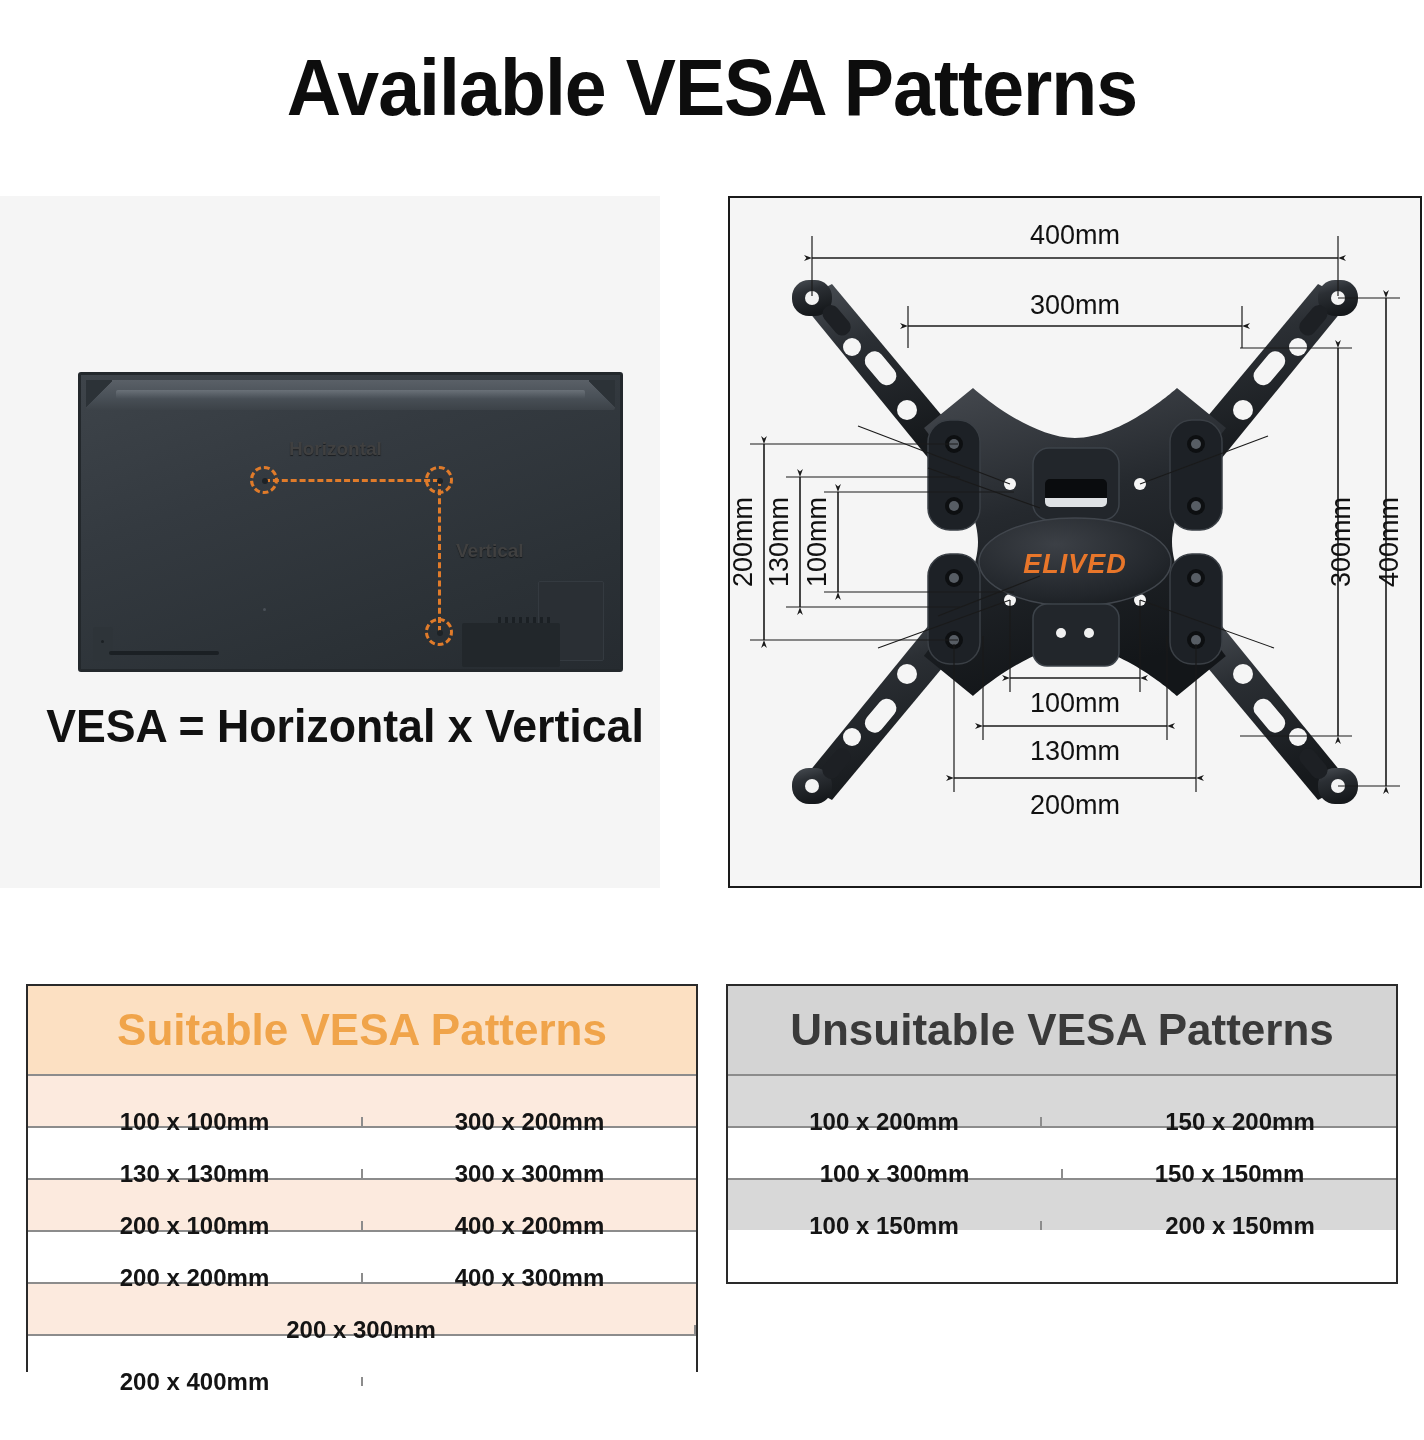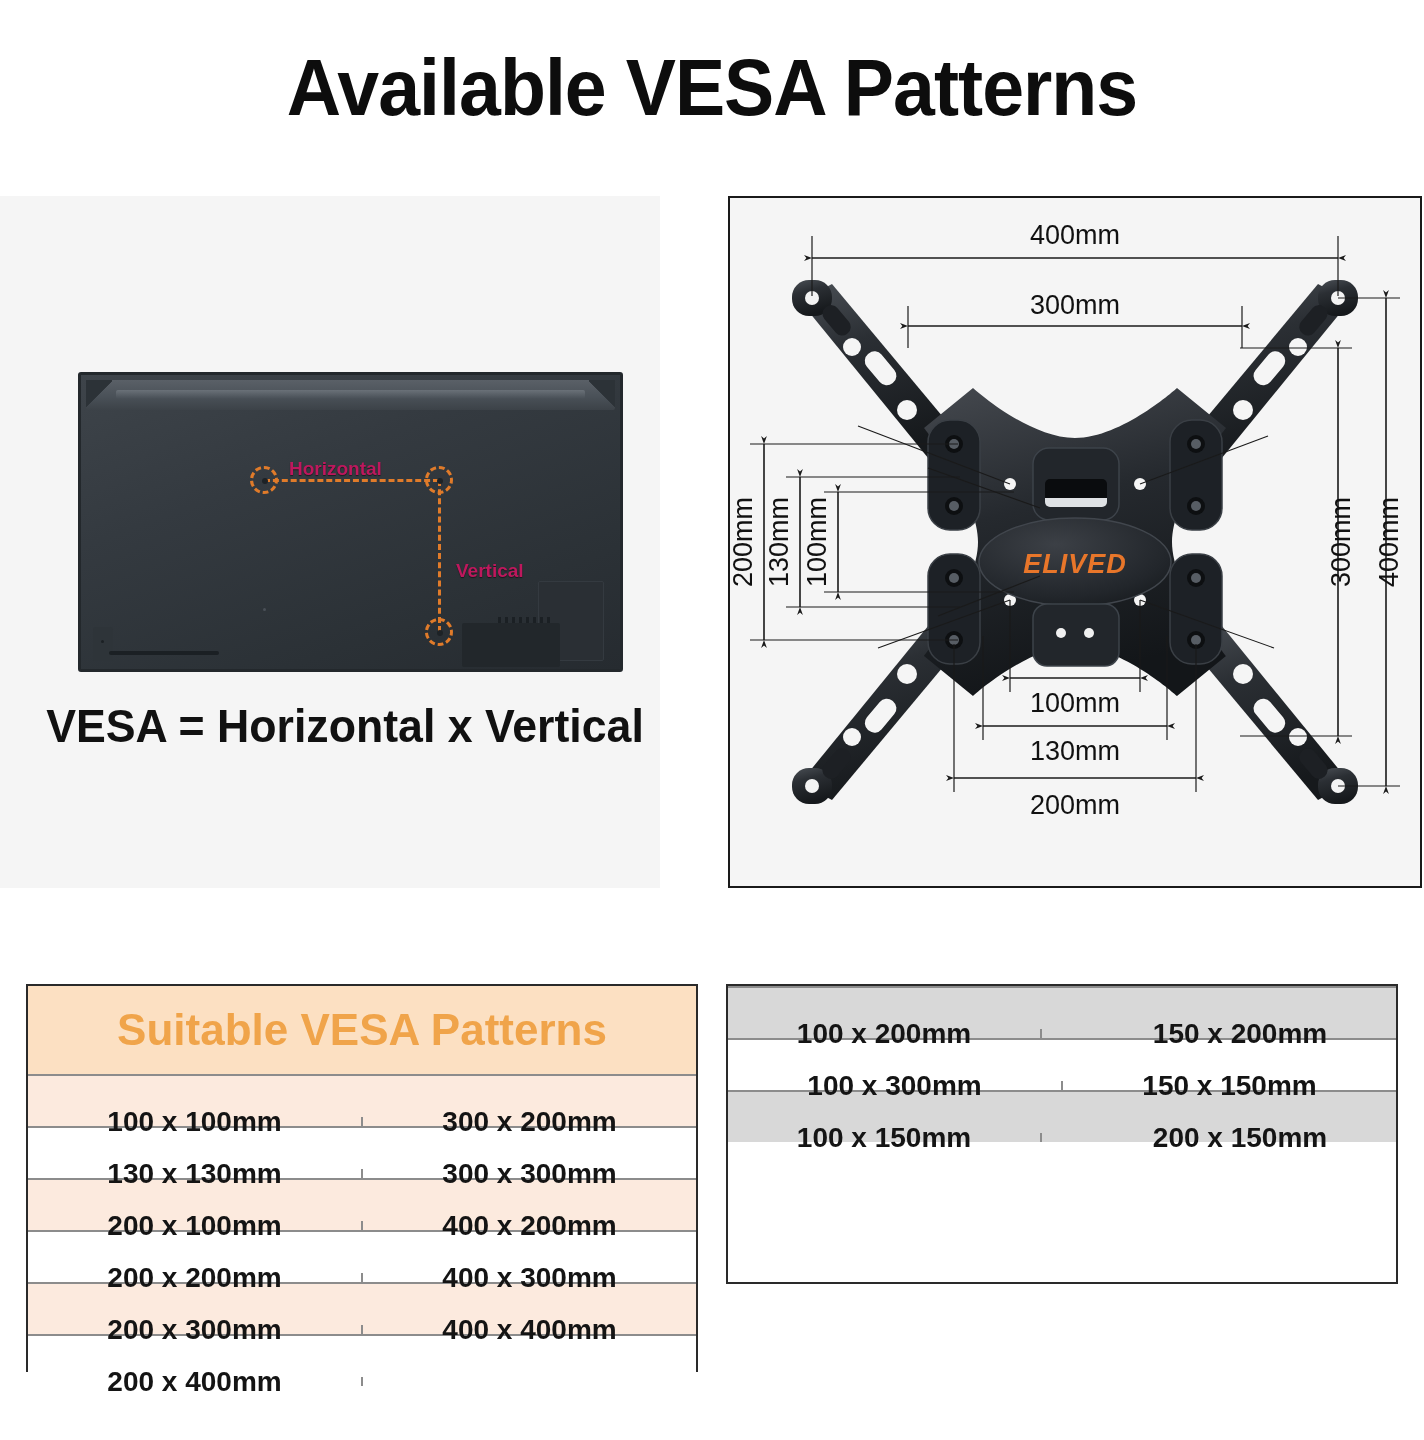--- a/index.html
+++ b/index.html
@@ -83,25 +83,24 @@
 
   
   .marker{
     position:absolute;width:28px;height:28px;border-radius:50%;
     border:3px dashed #e07b2a;box-sizing:border-box;
   }
   .marker:after{content:"";position:absolute;left:9px;top:9px;width:6px;height:6px;background:#1d2226;border-radius:50%;}
   .dline-h{position:absolute;height:0;border-top:3px dashed #e07b2a;}
   .dline-v{position:absolute;width:0;border-left:3px dashed #e07b2a;}
   .vesa-label{
-    position:absolute;color:#be185d;font-weight:bold;font-size:19px;
+    position:absolute;color:#404040;font-weight:bold;font-size:19px;
     font-family:"Liberation Sans Narrow","Liberation Sans",sans-serif;
     letter-spacing:0px;white-space:nowrap;
     text-shadow:0 1px 1px rgba(0,0,0,.5);
-    margin-top:20px;
   }
 
   .vesa-formula{
     position:absolute;left:0px;top:698px;width:690px;
     text-align:center;
     font-size:47px;font-weight:bold;color:#111;
     font-family:"Liberation Sans Narrow","Liberation Sans",sans-serif;
     transform:scaleX(0.95);
     white-space:nowrap;
   }
@@ -124,21 +123,21 @@
     height:88px;display:flex;align-items:center;justify-content:center;
     font-family:"Liberation Sans Narrow","Liberation Sans",sans-serif;
     font-size:44px;font-weight:bold;white-space:nowrap;
   }
   #suitable-table .tbl-head{background:#fce0c2;color:#f0a44a;}
   #unsuitable-table .tbl-head{background:#d4d4d4;color:#3a3a3a;}
   .trow{display:flex;height:50px;border-top:2px solid #8c8c8c;}
   .tcell{
     flex:1;display:flex;align-items:center;justify-content:center;
     font-family:"Liberation Sans Narrow","Liberation Sans",sans-serif;
-    font-size:28px;font-weight:bold;color:#141414;white-space:nowrap;margin-top:41px;
+    font-size:24px;font-weight:bold;color:#141414;white-space:nowrap;margin-top:41px;
   }
   .tcell.left-cell{border-right:2px solid #8c8c8c;}
   #suitable-table .trow.odd{background:#fceade;}
   #suitable-table .trow.even{background:#ffffff;}
   #unsuitable-table .trow.odd{background:#d8d8d8;gap:42px;}
   #unsuitable-table .trow.even{background:#ffffff;}
 </style>
 </head>
 <body>
 
@@ -366,30 +365,30 @@
       <div class="trow odd">
         <div class="tcell left-cell">200 x 100mm</div>
         <div class="tcell">400 x 200mm</div>
       </div>
       <div class="trow even">
         <div class="tcell left-cell">200 x 200mm</div>
         <div class="tcell">400 x 300mm</div>
       </div>
       <div class="trow odd">
         <div class="tcell left-cell">200 x 300mm</div>
-        <div class="tcell">400 x 400mm</div>
       </div>
       <div class="trow even">
         <div class="tcell left-cell">200 x 400mm</div>
         <div class="tcell"></div>
       </div>
     </div>
   </div>
 
   <div class="tbl" id="unsuitable-table">
+    <div class="tbl-head">Unsuitable VESA Patterns</div>
     <div>
       <div class="trow odd">
         <div class="tcell left-cell">100 x 200mm</div>
         <div class="tcell">150 x 200mm</div>
       </div>
       <div class="trow even">
         <div class="tcell left-cell">100 x 300mm</div>
         <div class="tcell">150 x 150mm</div>
       </div>
       <div class="trow odd">

